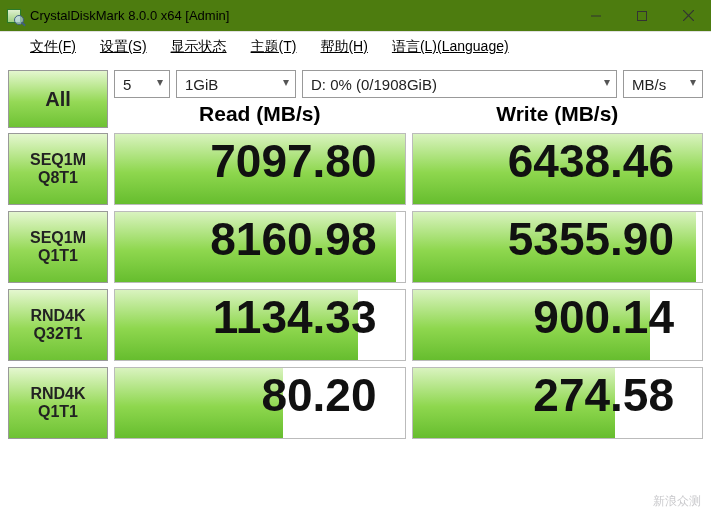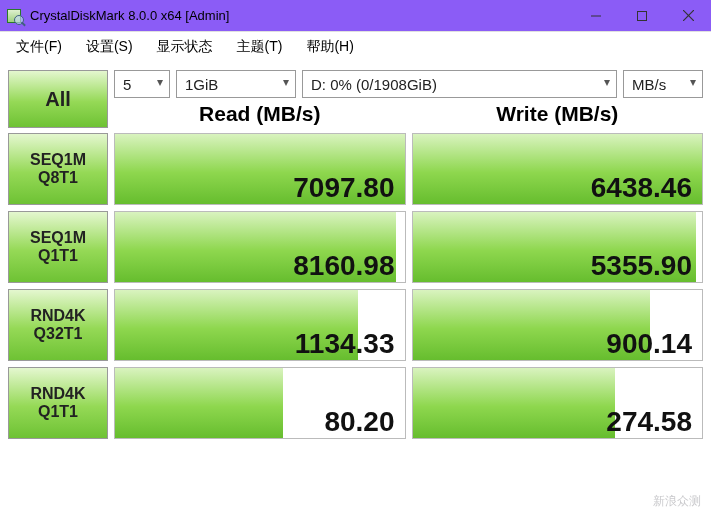--- a/index.html
+++ b/index.html
@@ -8,21 +8,21 @@
     background: #fff;
     width: 711px;
     height: 516px;
     overflow: hidden;
   }
   .titlebar {
     height: 32px;
     display: flex;
     align-items: center;
     padding-left: 6px;
-    background: #8b5cf6;
+    background: #4d7c0f;
     font-size: 13px;
     color: #000;
     border-bottom: 1px solid #e0e0e0;
   }
   .titlebar .icon {
     width: 18px; height: 18px; margin-right: 6px;
     position: relative;
   }
   .titlebar .icon .disk {
     width: 14px; height: 14px;
@@ -43,23 +43,24 @@
   .win-controls { margin-left: auto; display: flex; }
   .win-btn {
     width: 46px; height: 32px;
     display:flex; align-items:center; justify-content:center;
     color:#333;
   }
   .menubar {
     height: 30px;
     display: flex;
     align-items: center;
-    padding: 0 6px;
+    padding: 0 20px;
     font-size: 14px;
     gap: 4px;
+    text-decoration: underline;
   }
   .menu-item { padding: 4px 10px; }
   .controls-row {
     display: flex;
     padding: 8px 8px 1px 8px;
     gap: 6px;
     align-items: stretch;
   }
   .btn-all {
     width: 100px;
@@ -107,23 +108,23 @@
     border:1px solid #999;
     display:flex; flex-direction:column;
     align-items:center; justify-content:center;
     font-weight:bold; font-size:16px; color:#222;
     line-height:1.15;
   }
   .val-cell {
     flex:1;
     border:1px solid #bbb;
     position:relative;
-    display:flex; align-items:flex-end; justify-content:flex-end;
-    padding-right:10px;
-    font-weight:bold; font-size:28px;
+    display:flex; align-items:flex-start; justify-content:flex-end;
+    padding-right:28px;
+    font-weight:bold; font-size:46px;
     color:#111;
     background:#fff;
     overflow:hidden;
   }
   .val-cell .bar {
     position:absolute; left:0; top:0; bottom:0;
     background: linear-gradient(#d9f3bf, #8ed74e 55%, #66bd2e);
     z-index:0;
   }
   .val-cell span { position:relative; z-index:1; }
@@ -163,20 +164,21 @@
     </div>
   </div>
 </div>
 
 <div class="menubar">
   <div class="menu-item">文件(F)</div>
   <div class="menu-item">设置(S)</div>
   <div class="menu-item">显示状态</div>
   <div class="menu-item">主题(T)</div>
   <div class="menu-item">帮助(H)</div>
+  <div class="menu-item">语言(L)(Language)</div>
 </div>
 
 <div class="controls-row">
   <div class="btn-all">All</div>
   <div class="right-col">
     <div class="top-selects">
       <div class="sel" style="width:56px">5</div>
       <div class="sel" style="width:120px">1GiB</div>
       <div class="sel" style="flex:1">D: 0% (0/1908GiB)</div>
       <div class="sel" style="width:80px">MB/s</div>

